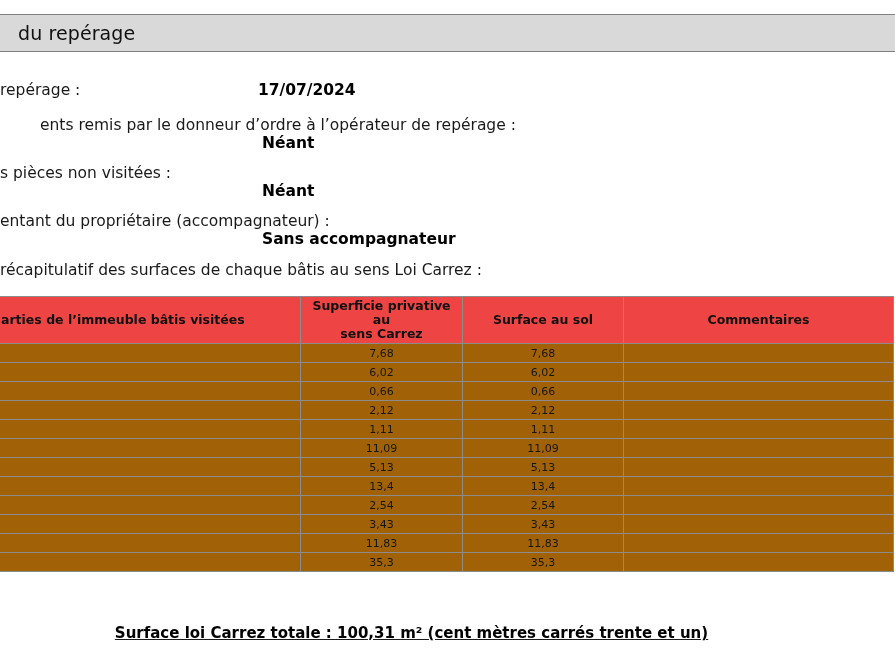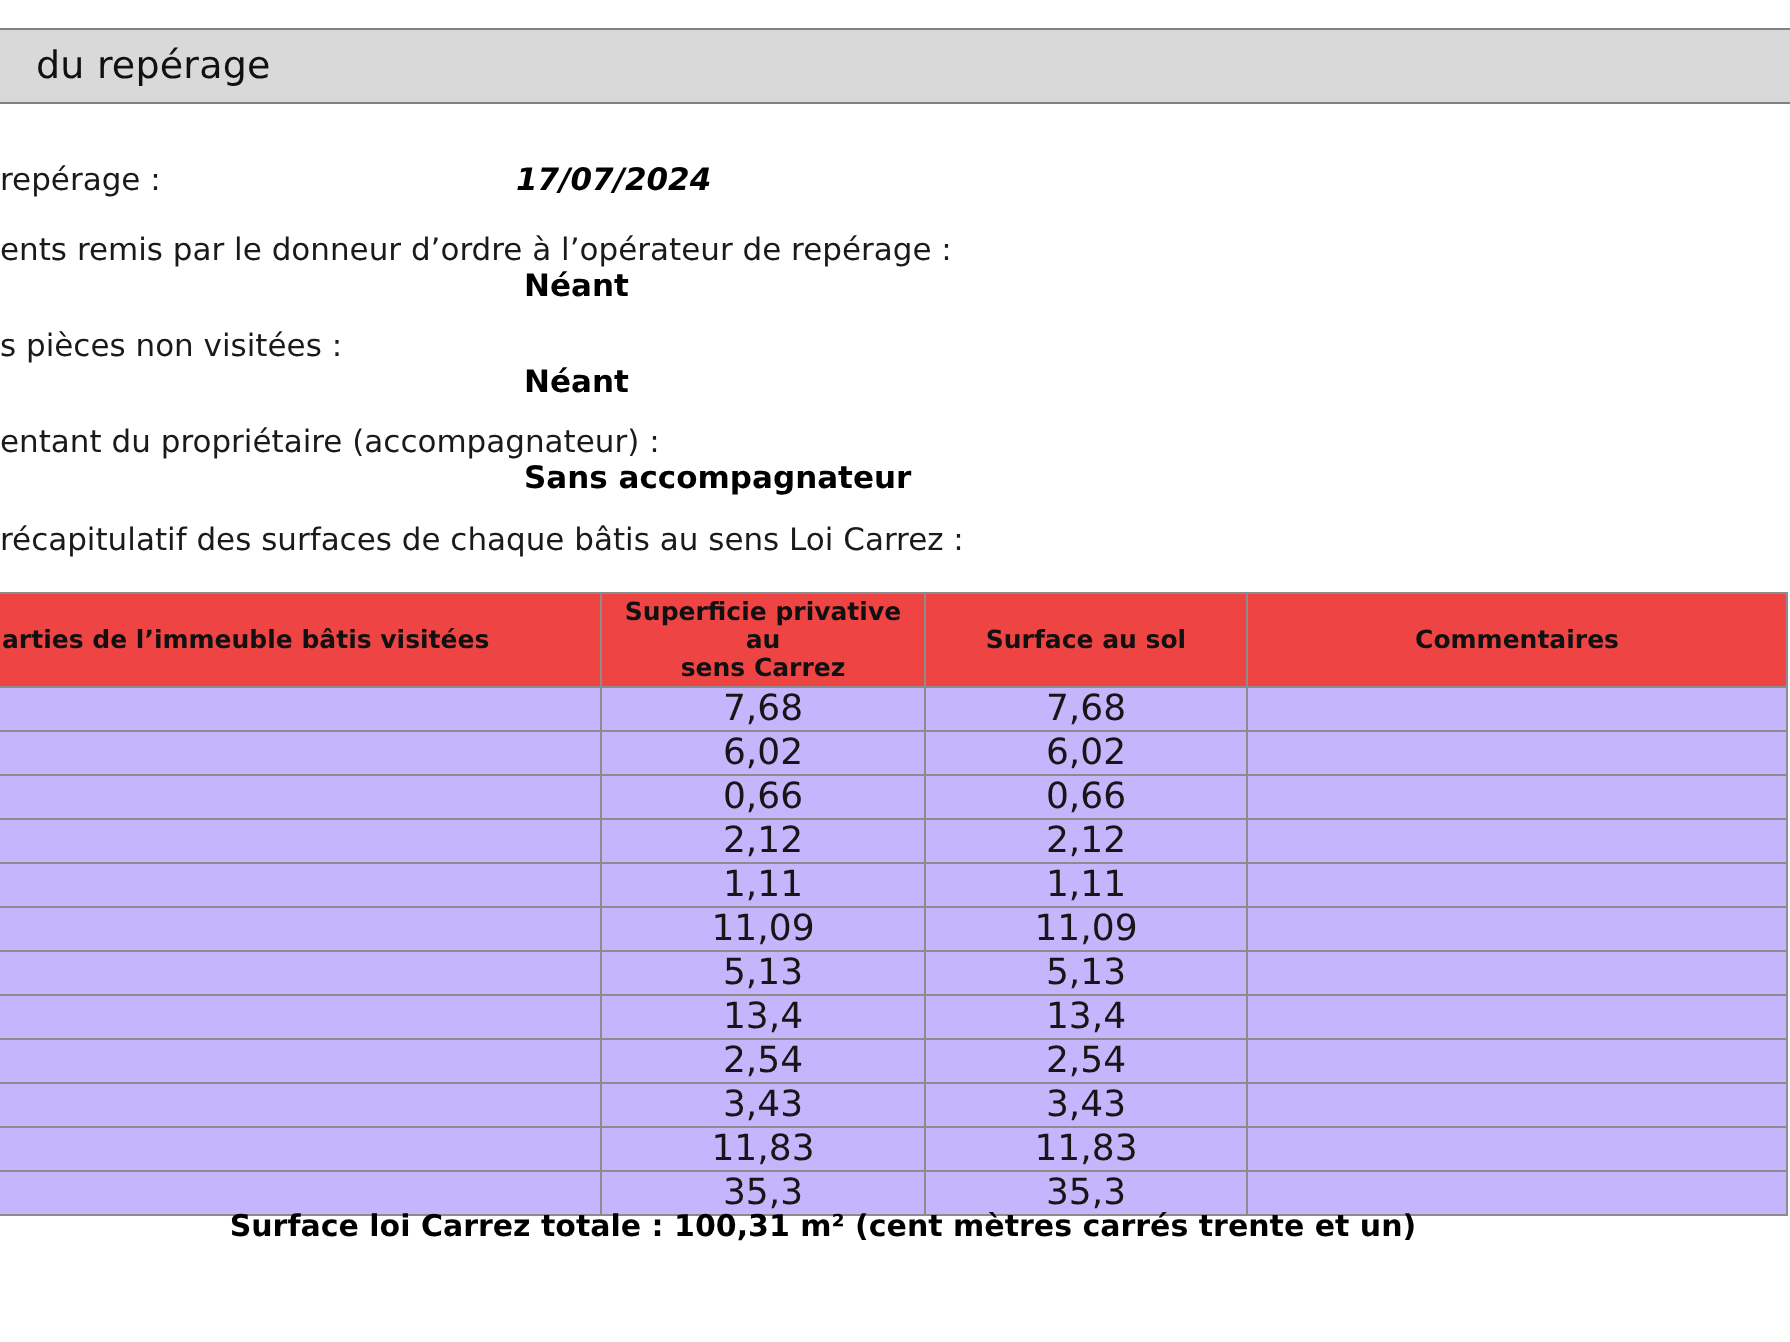--- a/index.html
+++ b/index.html
@@ -83,22 +83,22 @@
     background: #ef4444;
     height: 37px;
     font-weight: bold;
     font-size: 12.5px;
     color: #111111;
     line-height: 14px;
     padding: 2px 4px;
   }
   .carrez-table tbody td {
     height: 19px;
-    background: #c4b5fd;
-    font-size: 18px;
+    background: #a16207;
+    font-size: 11px;
     color: #161616;
     padding: 0 0;
   }
   .col-desc  { width: 304px; }
   .col-carrez{ width: 162px; }
   .col-sol   { width: 161px; }
   .col-comm  { width: 270px; }
 
   .th-desc  { text-align: left;   padding-left: 8px; }
   .th-num   { text-align: center; }
@@ -113,45 +113,46 @@
     position: absolute;
     left: 0;
     top: 568px;
     font-size: 15.5px;
     line-height: 20px;
     white-space: nowrap;
   }
   .totals-block {
     position: absolute;
     left: 0;
-    top: 602px;
+    top: 622px;
     width: 823px;
     text-align: center;
+    text-decoration: underline;
   }
   .totals-line {
     font-size: 15px;
     font-weight: bold;
     line-height: 22px;
     color: #000000;
     white-space: nowrap;
   }
 </style>
 </head>
 <body>
 
 <div class="page">
 
   <div class="section-band">
     <div class="section-band-title">du repérage</div>
   </div>
 
   <div class="field-label" style="top:80px;"> repérage :</div>
-  <div class="field-value" style="top:80px; left:258px;font-style:italic;">17/07/2024</div>
-
-  <div class="field-label" style="top:115px;">ents remis par le donneur d’ordre à l’opérateur de repérage :</div>
+  <div class="field-value" style="top:80px; left:258px;">17/07/2024</div>
+
+  <div class="field-label" style="top:115px;padding-left:40px;">ents remis par le donneur d’ordre à l’opérateur de repérage :</div>
   <div class="field-value" style="top:133px; left:262px;">Néant</div>
 
   <div class="field-label" style="top:163px;">s pièces non visitées :</div>
   <div class="field-value" style="top:181px; left:262px;">Néant</div>
 
   <div class="field-label" style="top:211px;">entant du propriétaire (accompagnateur) :</div>
   <div class="field-value" style="top:229px; left:262px;">Sans accompagnateur</div>
 
   <div class="field-label" style="top:260px;"> récapitulatif des surfaces de chaque bâtis au sens Loi Carrez :</div>
 

